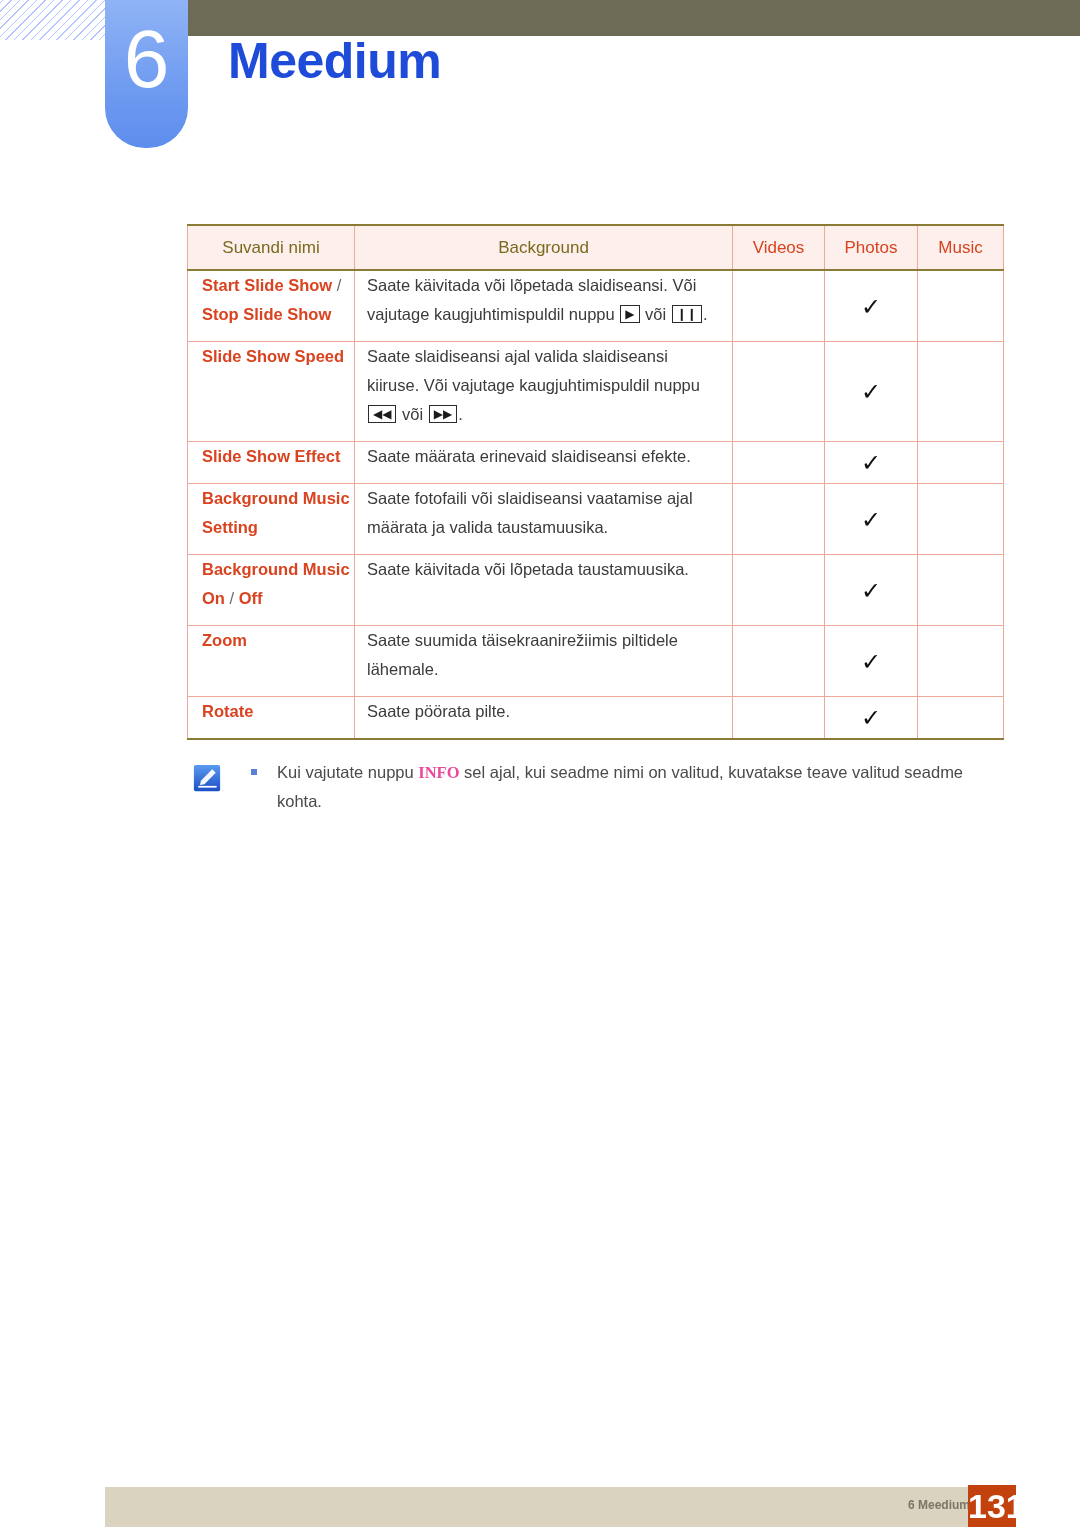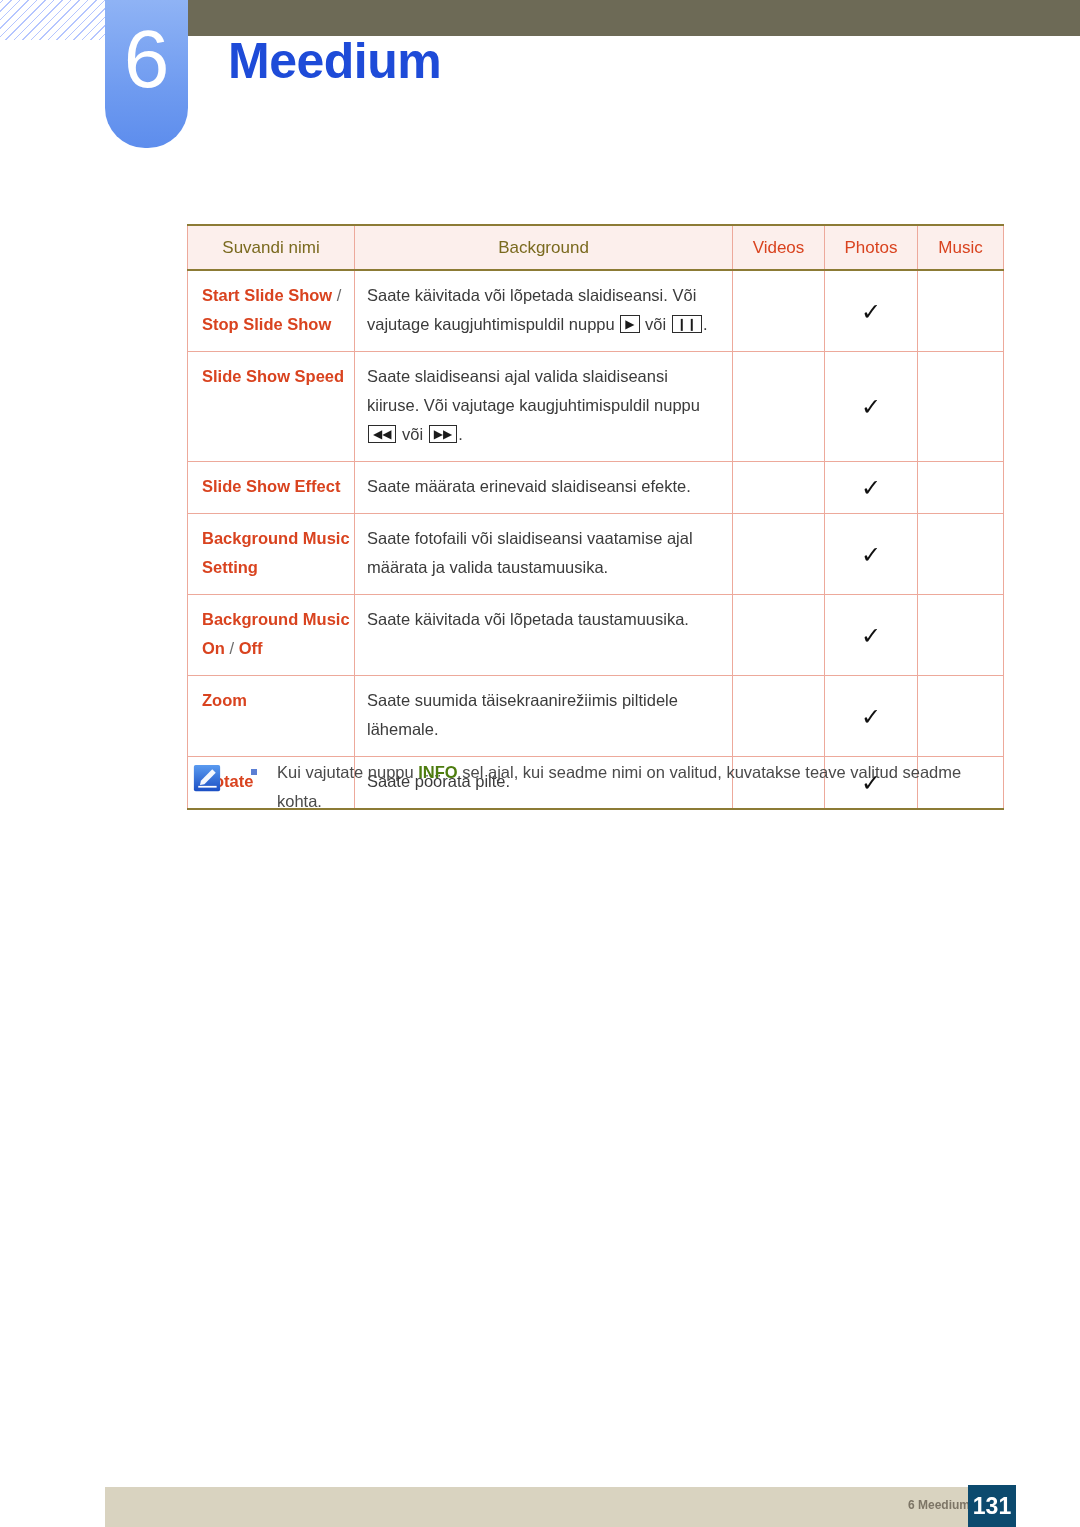--- a/index.html
+++ b/index.html
@@ -98,21 +98,21 @@
     color: #7a6a1f;
     margin-left: 24px;
   }
   .spec-table th.accent { color: #d9431f; }
 
   .spec-table td {
     border: 1px solid #eda99b;
     vertical-align: top;
     font-size: 16.5px;
     line-height: 29px;
-    padding: 10px 12px 12px 12px;
+    padding: 0 12px 12px 12px;
     color: #3b3b3b;
   }
   .spec-table tr:last-child td {
     border-bottom: 2px solid #8c7b35;
   }
   .spec-table td.optname {
     color: #d9431f;
     font-weight: bold;
     padding-left: 14px;
     padding-right: 4px;
@@ -168,22 +168,23 @@
   }
   .note-li .bullet {
     position: absolute;
     left: 6px;
     top: 11px;
     width: 6px;
     height: 6px;
     background: #5b7fd4;
   }
   .kbd-info {
-    color: #4d7c0f;
-    font-weight: bold;
+    color: #ec4899;
+    font-weight: bold;
+    font-family: Liberation Serif, serif;
   }
 
   
   .footer-bar {
     position: absolute;
     left: 105px;
     top: 1487px;
     width: 870px;
     height: 40px;
     background: #d9d3c0;
@@ -195,23 +196,23 @@
     font-size: 12px;
     color: #7d7566;
     font-weight: bold;
   }
   .footer-page {
     position: absolute;
     left: 968px;
     top: 1485px;
     width: 48px;
     height: 42px;
-    background: #0c4a6e;
+    background: #c2410c;
     color: #ffffff;
-    font-size: 23px;
+    font-size: 34px;
     font-weight: bold;
     text-align: center;
     line-height: 42px;
   }
 </style>
 </head>
 <body>
 
 <div class="diag-corner"></div>
 <div class="header-band"></div>

